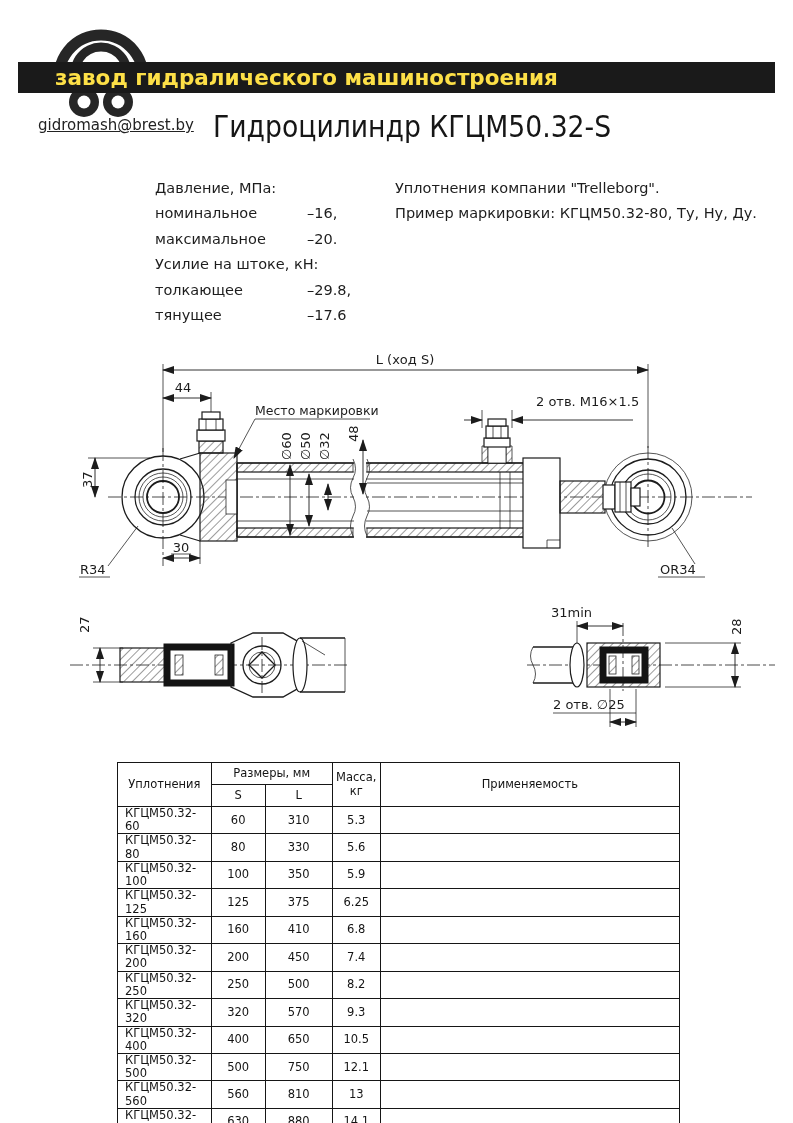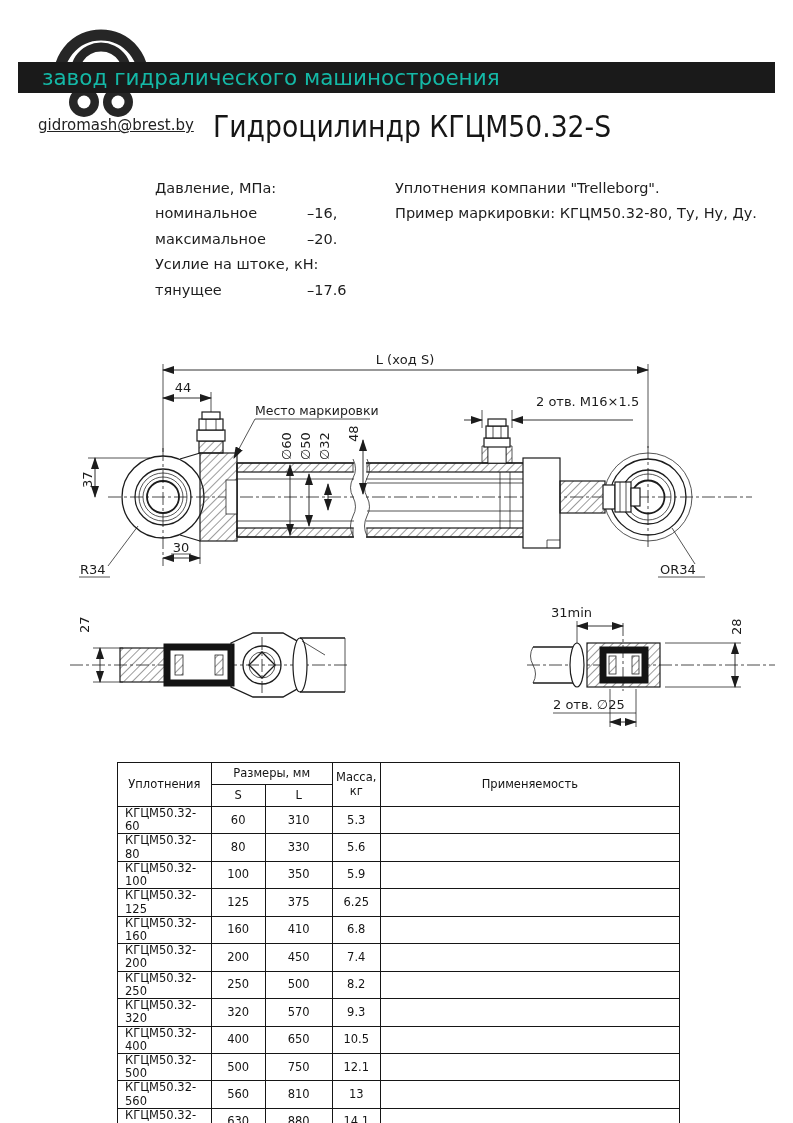--- a/index.html
+++ b/index.html
@@ -5,21 +5,21 @@
   html,body{margin:0;padding:0;background:#e8e8e8;}
   .page{position:relative;width:793px;height:1123px;background:#ffffff;overflow:hidden;
         font-family:"DejaVu Sans",sans-serif;color:#1d1d1d;}
   .abs{position:absolute;}
   
   .company-type{left:222px;top:34px;font-size:15px;letter-spacing:6px;word-spacing:22px;color:#222;white-space:nowrap;}
   .banner{left:18px;top:62px;width:757px;height:31px;background:#1a1a1a;display:flex;align-items:center;}
   .logo-word{margin-left:30px;font-size:25px;font-weight:800;letter-spacing:2px;color:#1a1a1a;
              -webkit-text-stroke:1.4px #ffffff;text-decoration:underline;text-decoration-color:#fff;
              text-decoration-thickness:1.5px;text-underline-offset:4px;white-space:nowrap;}
-  .banner-title{margin-left:24px;font-size:21.5px;font-weight:normal;color:#14b8a6;white-space:nowrap;}
+  .banner-title{margin-left:37px;font-size:21.5px;font-weight:bold;color:#fde047;white-space:nowrap;}
   .email{left:38px;top:116px;font-size:15px;color:#222;text-decoration:underline;}
   .doc-title{left:213px;top:108px;font-size:31px;color:#161616;transform:scaleX(.86);transform-origin:left top;white-space:nowrap;}
   
   .specs-left{left:115px;top:176px;width:280px;font-size:14.5px;line-height:25.4px;}
   .spec-row{position:relative;white-space:nowrap;margin-left:40px;}
   .spec-val{position:absolute;left:152px;}
   .specs-right{left:395px;top:176px;width:380px;font-size:14.5px;line-height:24.5px;white-space:nowrap;}
   
   svg text{fill:#1c1c1c;font-family:"DejaVu Sans",sans-serif;}
   .dtxt{font-size:13px;}
@@ -73,20 +73,24 @@
     <div class="spec-row">
       <span>номинальное</span>
       <span class="spec-val">–16,</span>
     </div>
     <div class="spec-row">
       <span>максимальное</span>
       <span class="spec-val">–20.</span>
     </div>
     <div class="spec-row">Усилие на штоке, кН:</div>
     <div class="spec-row">
+      <span>толкающее</span>
+      <span class="spec-val">–29.8,</span>
+    </div>
+    <div class="spec-row">
       <span>тянущее</span>
       <span class="spec-val">–17.6</span>
     </div>
   </div>
 
   <div class="abs specs-right">
     <div>Уплотнения компании "Trelleborg".</div>
     <div>Пример маркировки: КГЦМ50.32-80, Ту, Ну, Ду.</div>
   </div>
 

